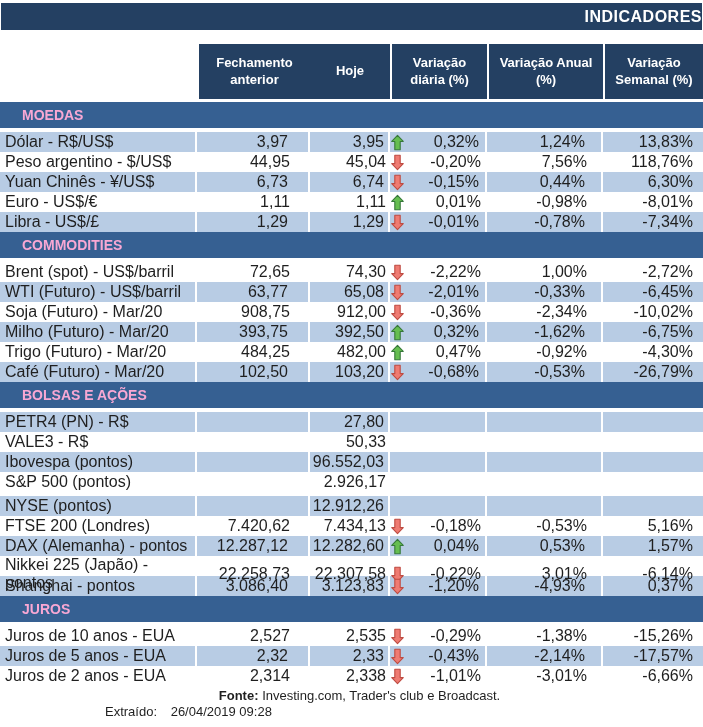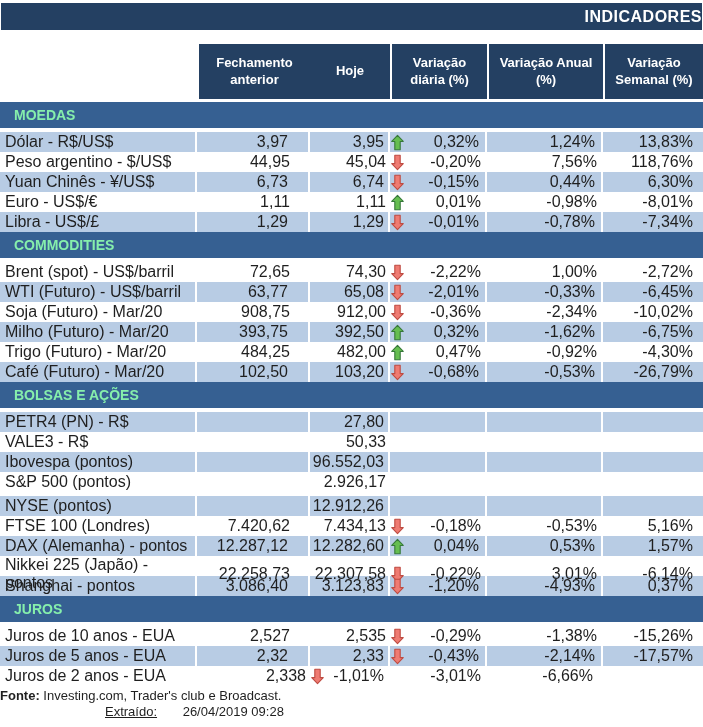--- a/index.html
+++ b/index.html
@@ -22,48 +22,48 @@
   .header-row .hcell{
     background:var(--navy);color:#fff;font-weight:bold;font-size:13px;line-height:1.3;
     display:flex;align-items:center;justify-content:center;text-align:center;
     border-left:2px solid #fff;padding:0 3px;box-sizing:border-box;
   }
   .header-row .hcell.first{border-left:none;}
   .header-row .corner{background:#fff;}
   .gap3{height:3px;}
   
   .band{
-    height:26px;line-height:26px;background:var(--steel);color:#86efac;
-    font-weight:bold;font-size:14px;padding-left:14px;margin-bottom:4px;
+    height:26px;line-height:26px;background:var(--steel);color:#f9a8d4;
+    font-weight:bold;font-size:14px;padding-left:22px;margin-bottom:4px;
   }
   
   .row{
     display:grid;grid-template-columns:197px 113px 80px 97px 116px 100px;
     height:20px;align-items:center;font-size:16px;
   }
   .row .c{height:100%;display:flex;align-items:center;box-sizing:border-box;}
   .row .label{padding-left:5px;}
   .row .num{justify-content:flex-end;}
   .row .hoje{padding-right:20px;}
   .row .fech{padding-right:4px;}
-  .row .semanal{padding-right:6px;}
+  .row .semanal{padding-right:16px;}
   .row .anual{padding-right:10px;}
   .row .diaria{display:flex;}
   .row .diaria .arrow{width:15px;margin-left:1px;display:flex;align-items:center;}
   .row .diaria .val{flex:1;text-align:right;padding-right:6px;}
   .row.shaded{background:var(--lightrow);}
   .row.shaded .c{border-right:2px solid #fff;}
   .row.shaded .c:last-child{border-right:none;}
   .row-spacer{height:4px;background:#fff;}
   
   .footer{margin-top:2px;font-size:13px;line-height:16px;}
-  .footer .src{padding-left:0;}
+  .footer .src{padding-left:16px;text-align:center;}
   .footer .bold{font-weight:bold;}
   .footer .extract{padding-left:105px;}
-  .footer .extract .bold2{margin-right:22px;text-decoration:underline;}
+  .footer .extract .bold2{margin-right:10px;}
 </style>
 </head>
 <body style="--navy: #244062; --steel: #366092; --lightrow: #b8cce4;">
 
 <div class="sheet">
 
   <div class="title-bar">INDICADORES</div>
 
   <div class="header-row">
     <div class="corner"></div>
@@ -295,21 +295,21 @@
     <div class="c num hoje"></div>
     <div class="c num fech">12.912,26</div>
     <div class="c diaria">
       <span class="arrow"></span>
       <span class="val"></span>
     </div>
     <div class="c num semanal"></div>
     <div class="c num anual"></div>
   </div>
       <div class="row">
-    <div class="c label">FTSE 100 (Londres)</div>
+    <div class="c label">FTSE 200 (Londres)</div>
     <div class="c num hoje">7.420,62</div>
     <div class="c num fech">7.434,13</div>
     <div class="c diaria">
       <span class="arrow">
             <svg width="13" height="17" viewBox="0 0 14 17.5" aria-hidden="true">
               <path d="M7 16.5 L13.2 9.9 H9.9 V1 H4.1 V9.9 H0.8 Z" fill="#ef7b72" stroke="#be4b42" stroke-width="1.2" stroke-linejoin="round"></path>
             </svg>
           </span>
       <span class="val">-0,18%</span>
     </div>
@@ -387,20 +387,21 @@
               <path d="M7 16.5 L13.2 9.9 H9.9 V1 H4.1 V9.9 H0.8 Z" fill="#ef7b72" stroke="#be4b42" stroke-width="1.2" stroke-linejoin="round"></path>
             </svg>
           </span>
       <span class="val">-0,43%</span>
     </div>
     <div class="c num semanal">-2,14%</div>
     <div class="c num anual">-17,57%</div>
   </div>
       <div class="row">
     <div class="c label">Juros de 2 anos - EUA</div>
+    <div class="c num hoje">2,314</div>
     <div class="c num fech">2,338</div>
     <div class="c diaria">
       <span class="arrow">
             <svg width="13" height="17" viewBox="0 0 14 17.5" aria-hidden="true">
               <path d="M7 16.5 L13.2 9.9 H9.9 V1 H4.1 V9.9 H0.8 Z" fill="#ef7b72" stroke="#be4b42" stroke-width="1.2" stroke-linejoin="round"></path>
             </svg>
           </span>
       <span class="val">-1,01%</span>
     </div>
     <div class="c num semanal">-3,01%</div>

